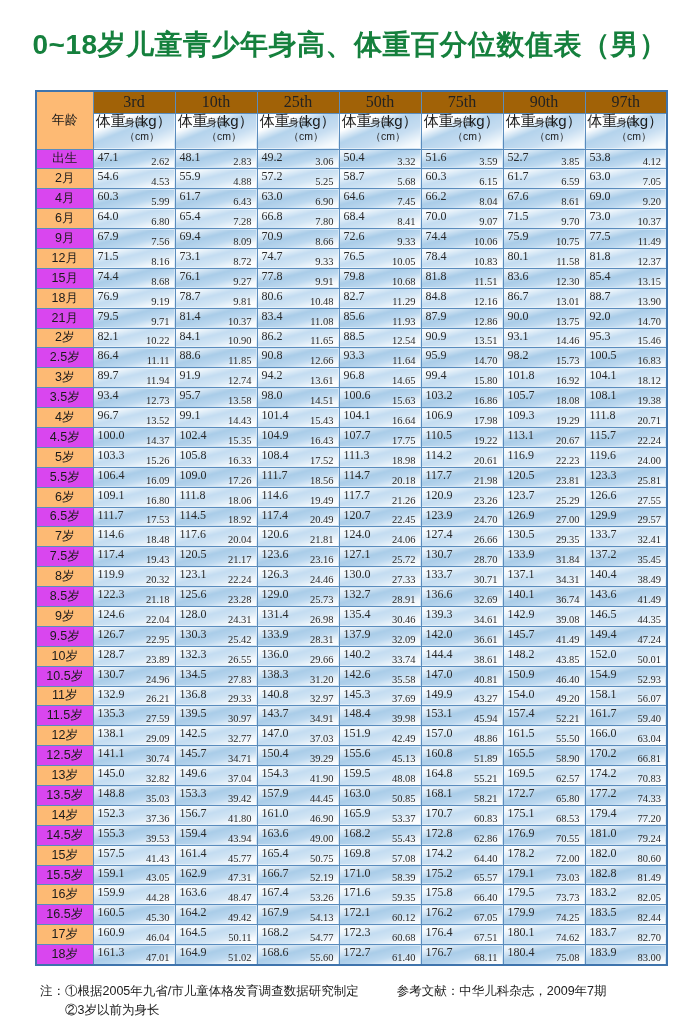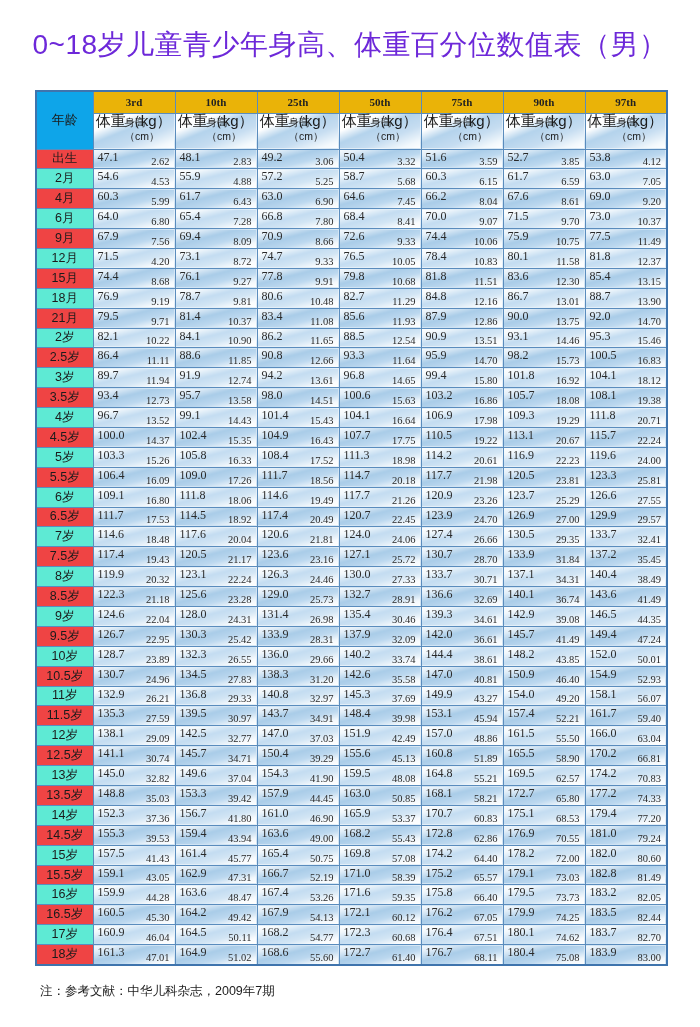--- a/index.html
+++ b/index.html
@@ -10,49 +10,49 @@
     background: #ffffff;
     font-family: "Liberation Sans", sans-serif;
     overflow: hidden;
     margin: 0 auto;
   }
   .page-title {
     position: absolute;
     top: 26px; left: 0; right: 0;
     text-align: center;
     font-size: 28px;
-    font-weight: normal;
-    color: #6d28d9;
+    font-weight: bold;
+    color: #15803d;
     letter-spacing: 0.5px;
   }
   table.growth-table {
     position: absolute;
     left: 35px; top: 90px;
     width: 633px;
     border-collapse: collapse;
     table-layout: fixed;
   }
   table.growth-table col.age-col { width: 57px; }
   table.growth-table td, table.growth-table th {
     border: 1px solid #5a8cbd;
     padding: 0;
   }
   table.growth-table { border: 2px solid #3f74ad; }
   th.pct-head {
     height: 22px;
-    background: #eab308;
+    background: #a16207;
     font-family: "Liberation Serif", serif;
-    font-weight: bold;
-    font-size: 11px;
+    font-weight: normal;
+    font-size: 16px;
     color: #222;
     text-align: center;
     vertical-align: middle;
   }
   th.age-head {
-    background: #0ea5e9;
+    background: #fdba74;
     font-size: 13px;
     font-weight: normal;
     color: #1b1b1b;
     text-align: center;
     vertical-align: middle;
   }
   td.sub-head {
     height: 36px;
     position: relative;
     background: linear-gradient(158deg, #ffffff 0%, #ffffff 26%, #b4d3ec 44%, #c6ddf1 66%, #f2f8fc 88%, #ffffff 100%);
@@ -64,23 +64,23 @@
   td.sub-head .w-label {
     position: absolute; bottom: 18px; right: 3px;
     font-size: 15px; color: #1b1b1b;
   }
   td.age-cell {
     height: 19.9px;
     text-align: center;
     vertical-align: middle;
     font-size: 12.5px;
     color: #1b1b1b;
-    background: #5eead4;
-  }
-  tr.odd td.age-cell { background: #ef4444; }
+    background: #fdba74;
+  }
+  tr.odd td.age-cell { background: #d946ef; }
   td.data-cell {
     position: relative;
     height: 19.9px;
     font-family: "Liberation Serif", serif;
   }
   tr.odd td.data-cell {
     background: linear-gradient(166deg, #f6fafd 0%, #e2eef8 16%, #a9cce8 40%, #bcd8ef 62%, #f3f8fc 84%, #ffffff 100%);
   }
   tr.even td.data-cell {
     background: linear-gradient(166deg, #ffffff 0%, #f2f8fc 18%, #c3dcf1 42%, #d2e5f4 62%, #fafcfe 84%, #ffffff 100%);
@@ -97,21 +97,21 @@
     position: absolute;
     left: 40px; top: 982px;
     width: 630px;
     display: flex;
     align-items: flex-start;
     font-size: 12.5px;
     color: #1b1b1b;
     line-height: 1.55;
   }
   .notes { display: flex; }
-  .reference { white-space: nowrap; }
+  .reference { margin-left: 38px; white-space: nowrap; }
 </style>
 </head>
 <body>
 
 <div class="page">
   <div class="page-title">0~18岁儿童青少年身高、体重百分位数值表（男）</div>
 
   <table class="growth-table">
     <colgroup>
       <col class="age-col">
@@ -318,21 +318,21 @@
           </td>
           <td class="data-cell">
             <span class="h-val">77.5</span>
             <span class="w-val">11.49</span>
           </td>
         </tr>
         <tr class="even">
           <td class="age-cell">12月</td>
           <td class="data-cell">
             <span class="h-val">71.5</span>
-            <span class="w-val">4.20</span>
+            <span class="w-val">8.16</span>
           </td>
           <td class="data-cell">
             <span class="h-val">73.1</span>
             <span class="w-val">8.72</span>
           </td>
           <td class="data-cell">
             <span class="h-val">74.7</span>
             <span class="w-val">9.33</span>
           </td>
           <td class="data-cell">
@@ -1437,17 +1437,19 @@
             <span class="w-val">83.00</span>
           </td>
         </tr>
       </tbody>
   </table>
 
   <div class="footer">
     <div class="notes">
       <span>注：</span>
       <span>
+        <div>①根据2005年九省/市儿童体格发育调查数据研究制定</div>
+        <div>②3岁以前为身长</div>
       </span>
     </div>
     <div class="reference">参考文献：中华儿科杂志，2009年7期</div>
   </div>
 </div>
 
 </body></html>

